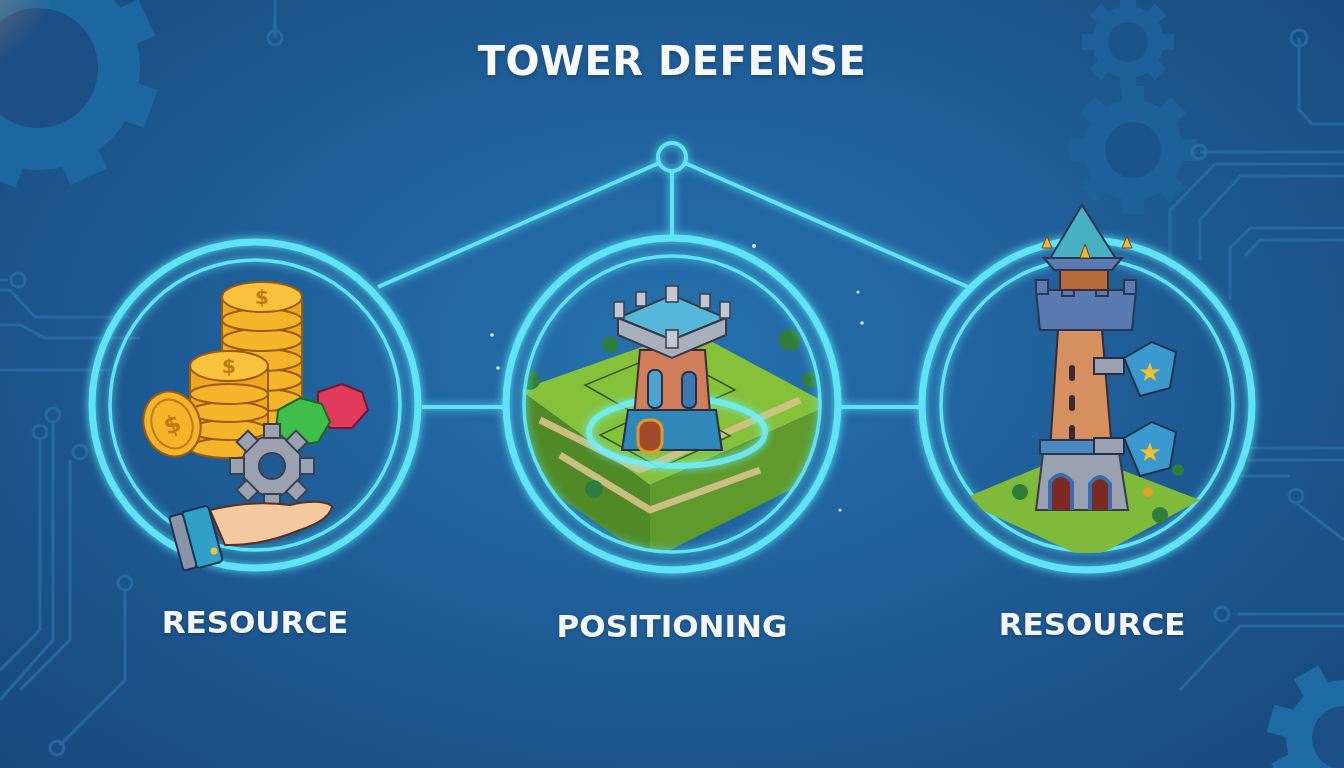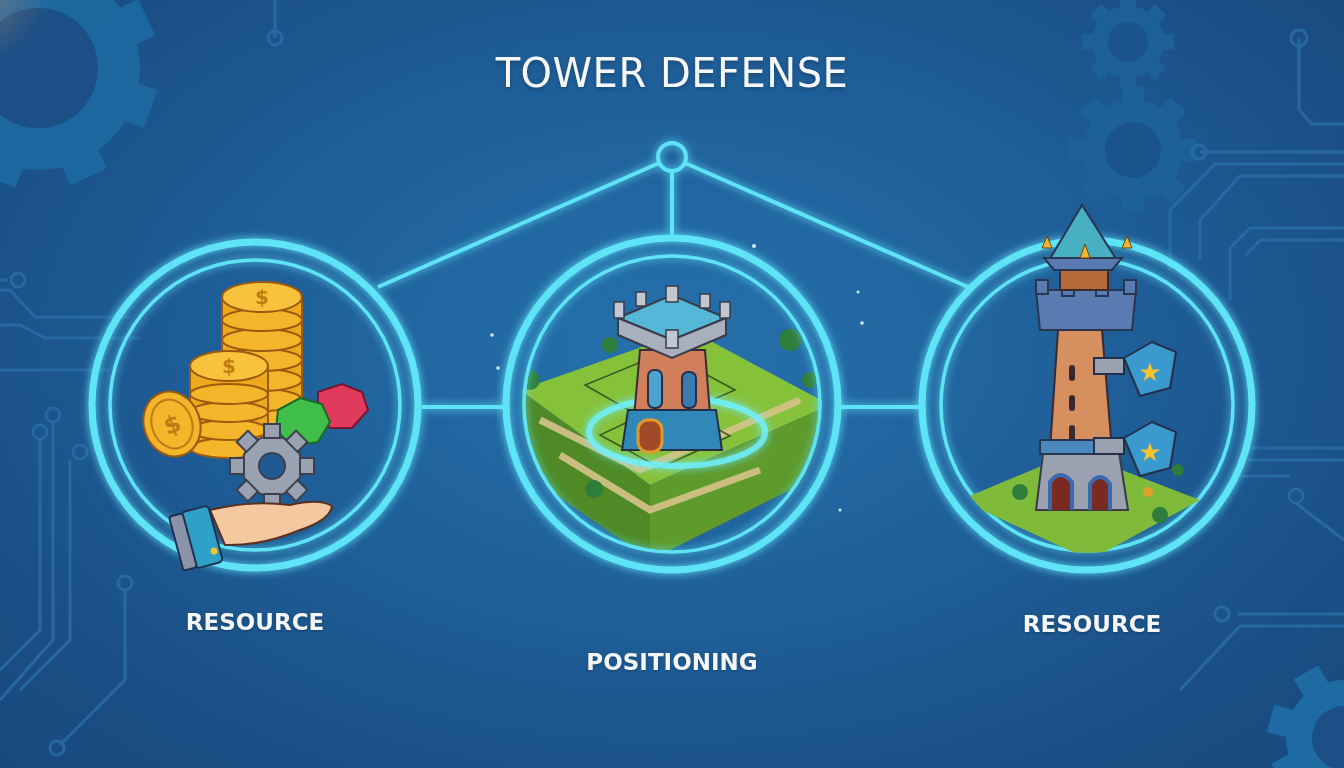--- a/index.html
+++ b/index.html
@@ -3,27 +3,27 @@
 <meta charset="utf-8">
 <style>
   html, body { margin:0; padding:0; }
   body {
     width:1344px; height:768px; overflow:hidden; position:relative;
     background: radial-gradient(ellipse at 50% 45%, #2571ad 0%, #1f5f99 45%, #1a4f85 80%, #184a7d 100%);
     font-family: "DejaVu Sans", "Liberation Sans", sans-serif;
   }
   .layer { position:absolute; left:0; top:0; width:1344px; height:768px; }
   .title {
-    position:absolute; left:0; width:1344px; top:50px; text-align:center;
-    color:#f6f8fb; font-weight:normal; font-size:40px; letter-spacing:0.5px;
+    position:absolute; left:0; width:1344px; top:38px; text-align:center;
+    color:#f6f8fb; font-weight:bold; font-size:40px; letter-spacing:0.5px;
     text-shadow: 0 2px 4px rgba(0,0,0,0.25);
   }
   .label {
     position:absolute; text-align:center; color:#f4f6fa; font-weight:bold;
-    font-size:23px; line-height:28px; text-shadow: 0 1px 3px rgba(0,0,0,0.3);
+    font-size:31px; line-height:28px; text-shadow: 0 1px 3px rgba(0,0,0,0.3);
   }
   .label span { display:block; }
 </style>
 </head>
 <body>
 
 <svg class="layer" viewBox="0 0 1344 768">
   <defs>
     <radialGradient id="flare" cx="0" cy="0" r="1">
       <stop offset="0" stop-color="#d9986a" stop-opacity="0.7"></stop>
@@ -316,18 +316,18 @@
       <rect x="1094" y="438" width="30" height="16" fill="#9aa2b1"></rect>
     </g>
     <text x="1150" y="381" text-anchor="middle" font-size="26" fill="#f6c12e" font-family="DejaVu Sans, sans-serif">★</text>
     <text x="1150" y="461" text-anchor="middle" font-size="26" fill="#f6c12e" font-family="DejaVu Sans, sans-serif">★</text>
   </g>
 </svg>
 
 <div class="label" style="left:135px; top:608px; width:240px;">
   <span>RESOURCE</span>
 </div>
-<div class="label" style="left:552px; top:648px; width:240px;">
+<div class="label" style="left:552px; top:612px; width:240px;">
   <span>POSITIONING</span>
 </div>
 <div class="label" style="left:972px; top:610px; width:240px;">
   <span>RESOURCE</span>
 </div>
 
 </body></html>

